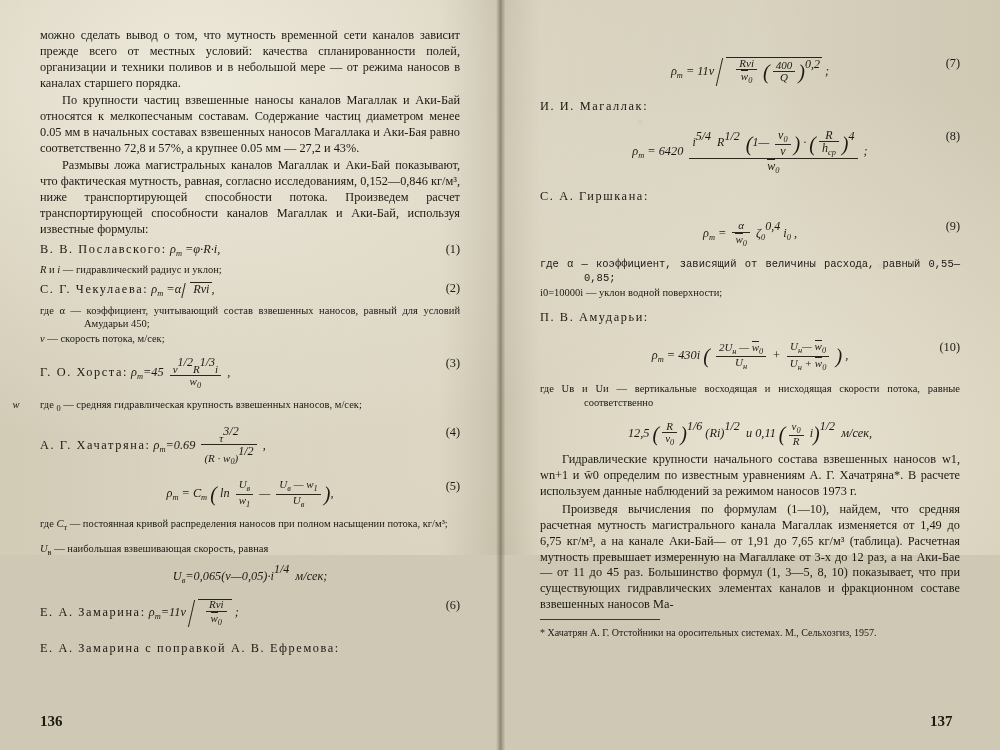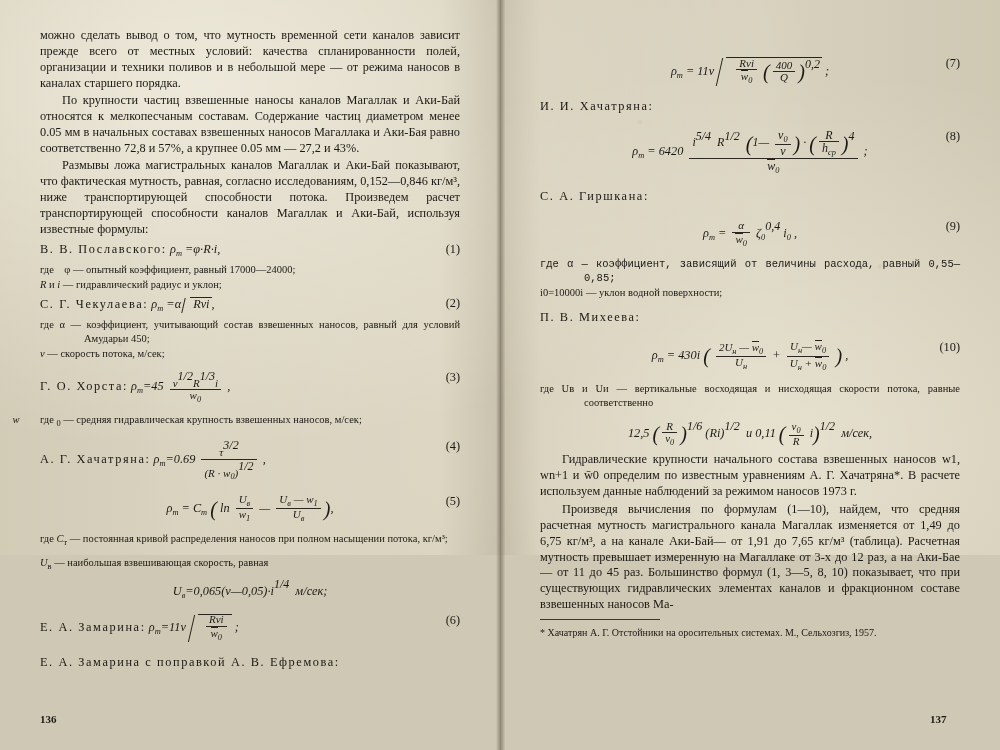--- a/index.html
+++ b/index.html
@@ -50,21 +50,21 @@
     transform:skewX(-13deg);
   }
   .rad:after{
     content:"";position:absolute;left:9px;right:0;top:1px;height:0;border-top:1.1px solid #26241d;
   }
   .bigpar{font-size:20px;vertical-align:middle;line-height:0.9;font-family:"Liberation Serif",serif;}
   .footnote{
     margin-top:8px;padding-top:3px;font-size:10px;line-height:1.25;
   }
   .fn-rule{width:120px;border-top:1px solid #3a3630;margin:6px 0 4px 0;}
-  .pageno{position:absolute;font-size:11px;font-weight:bold;}
+  .pageno{position:absolute;font-size:15px;font-weight:bold;}
   .pg-left{left:40px;top:713px;}
   .pg-right{left:930px;top:713px;}
   .overline{border-top:1.1px solid #26241d;display:inline-block;line-height:1.05;padding-top:0px;}
   .noise{
     position:absolute;inset:0;pointer-events:none;
     background:
       radial-gradient(circle at 12% 62%, rgba(120,105,70,0.10) 0 2px, rgba(0,0,0,0) 3px),
       radial-gradient(circle at 64% 22%, rgba(120,105,70,0.08) 0 2px, rgba(0,0,0,0) 3px),
       radial-gradient(circle at 88% 48%, rgba(120,105,70,0.08) 0 2px, rgba(0,0,0,0) 3px);
     opacity:.8;
@@ -81,21 +81,20 @@
 
     <p>можно сделать вывод о том, что мутность временной сети каналов зависит прежде всего от местных условий: качества спланированности полей, организации и техники поливов и в небольшой мере — от режима наносов в каналах старшего порядка.</p>
     <p class="ind">По крупности частиц взвешенные наносы каналов Магаллак и Аки-Бай относятся к мелкопесчаным составам. Содержание частиц диаметром менее 0.05 мм в начальных составах взвешенных наносов Магаллака и Аки-Бая равно соответственно 72,8 и 57%, а крупнее 0.05 мм — 27,2 и 43%.</p>
     <p class="ind">Размывы ложа магистральных каналов Магаллак и Аки-Бай показывают, что фактическая мутность, равная, согласно исследованиям, 0,152—0,846 кг/м³, ниже транспортирующей способности потока. Произведем расчет транспортирующей способности каналов Магаллак и Аки-Бай, используя известные формулы:</p>
 
     <div class="eq-row">
       <span class="sp">В. В. Послав­ского:</span>
       <span class="ital">ρ<sub>т</sub> =φ·R·i,</span>
       <span class="eq-num">(1)</span>
     </div>
-    <p class="hang2 tiny">где&nbsp;&nbsp;&nbsp;&nbsp;φ — опытный коэффициент, равный 17000—24000;</p>
     <p class="hang2 tiny"><span class="ital">R</span> и <span class="ital">i</span> — гидравлический радиус и уклон;</p>
 
     <div class="eq-row">
       <span class="sp">С. Г. Чекулаева:</span>
       <span class="ital">ρ<sub>т</sub> =α<span class="rad">Rvi</span>,</span>
       <span class="eq-num">(2)</span>
     </div>
     <p class="hang2 tiny">где α — коэффициент, учитывающий состав взвешенных наносов, равный для условий Амударьи 450;</p>
     <p class="hang2 tiny"><span class="ital">v</span> — скорость потока, м/сек;</p>
 
@@ -149,21 +148,21 @@
     <div class="eq-row eq-c">
       <span class="ital">ρ<sub>т</sub> = 11<i>v</i>
         <span class="rad" style="padding-left:16px;">
           <span class="frac"><span class="n"><i>Rvi</i></span><span class="d"><span class="overline"><i>w</i></span><sub>0</sub></span></span>
           <span class="bigpar">(</span><span class="frac"><span class="n">400</span><span class="d"><i>Q</i></span></span><span class="bigpar">)</span><sup>0,2</sup>
         </span> ;
       </span>
       <span class="eq-num">(7)</span>
     </div>
 
-    <p class="sp" style="margin-top:12px;">И. И. Хачатряна:</p>
+    <p class="sp" style="margin-top:12px;">И. И. Магаллак:</p>
 
     <div class="eq-row eq-c" style="margin-top:14px;">
       <span class="ital">ρ<sub>т</sub> = 6420
         <span class="frac bigfrac" style="vertical-align:middle;">
           <span class="n"><i>i</i><sup>5/4</sup>&nbsp; <i>R</i><sup>1/2</sup>&nbsp;
             <span class="bigpar">(</span>1— <span class="frac"><span class="n"><i>v</i><sub>0</sub></span><span class="d"><i>v</i></span></span><span class="bigpar">)</span> ·
             <span class="bigpar">(</span><span class="frac"><span class="n"><i>R</i></span><span class="d"><i>h</i><sub>ср</sub></span></span><span class="bigpar">)</span><sup>4</sup>
           </span>
           <span class="d"><span class="overline"><i>w</i></span><sub>0</sub></span>
         </span> ;
@@ -176,21 +175,21 @@
     <div class="eq-row eq-c" style="margin-top:14px;">
       <span class="ital">ρ<sub>т</sub> =
         <span class="frac"><span class="n">α</span><span class="d"><span class="overline"><i>w</i></span><sub>0</sub></span></span>
         ζ<sub>0</sub><sup>0,4</sup> <i>i</i><sub>0</sub> ,
       </span>
       <span class="eq-num">(9)</span>
     </div>
     <p class="hang2 tiny" style="margin-top:10px;font-family:Liberation Mono, monospace;">где α — коэффициент, зависящий от величины расхода, равный 0,55—0,85;</p>
     <p class="hang2 tiny">i0=10000i — уклон водной поверхности;</p>
 
-    <p class="sp" style="margin-top:10px;">П. В. Михеева:</p>
+    <p class="sp" style="margin-top:10px;">П. В. Амударьи:</p>
 
     <div class="eq-row eq-c" style="margin-top:14px;">
       <span class="ital">ρ<sub>т</sub> = 430<i>i</i>
         <span class="bigpar">(</span>
         <span class="frac"><span class="n">2<i>U</i><sub>н</sub> — <span class="overline"><i>w</i></span><sub>0</sub></span><span class="d"><i>U</i><sub>н</sub></span></span>
         +
         <span class="frac"><span class="n"><i>U</i><sub>н</sub>— <span class="overline"><i>w</i></span><sub>0</sub></span><span class="d"><i>U</i><sub>н</sub> + <span class="overline"><i>w</i></span><sub>0</sub></span></span>
         <span class="bigpar">)</span> ,
       </span>
       <span class="eq-num">(10)</span>

